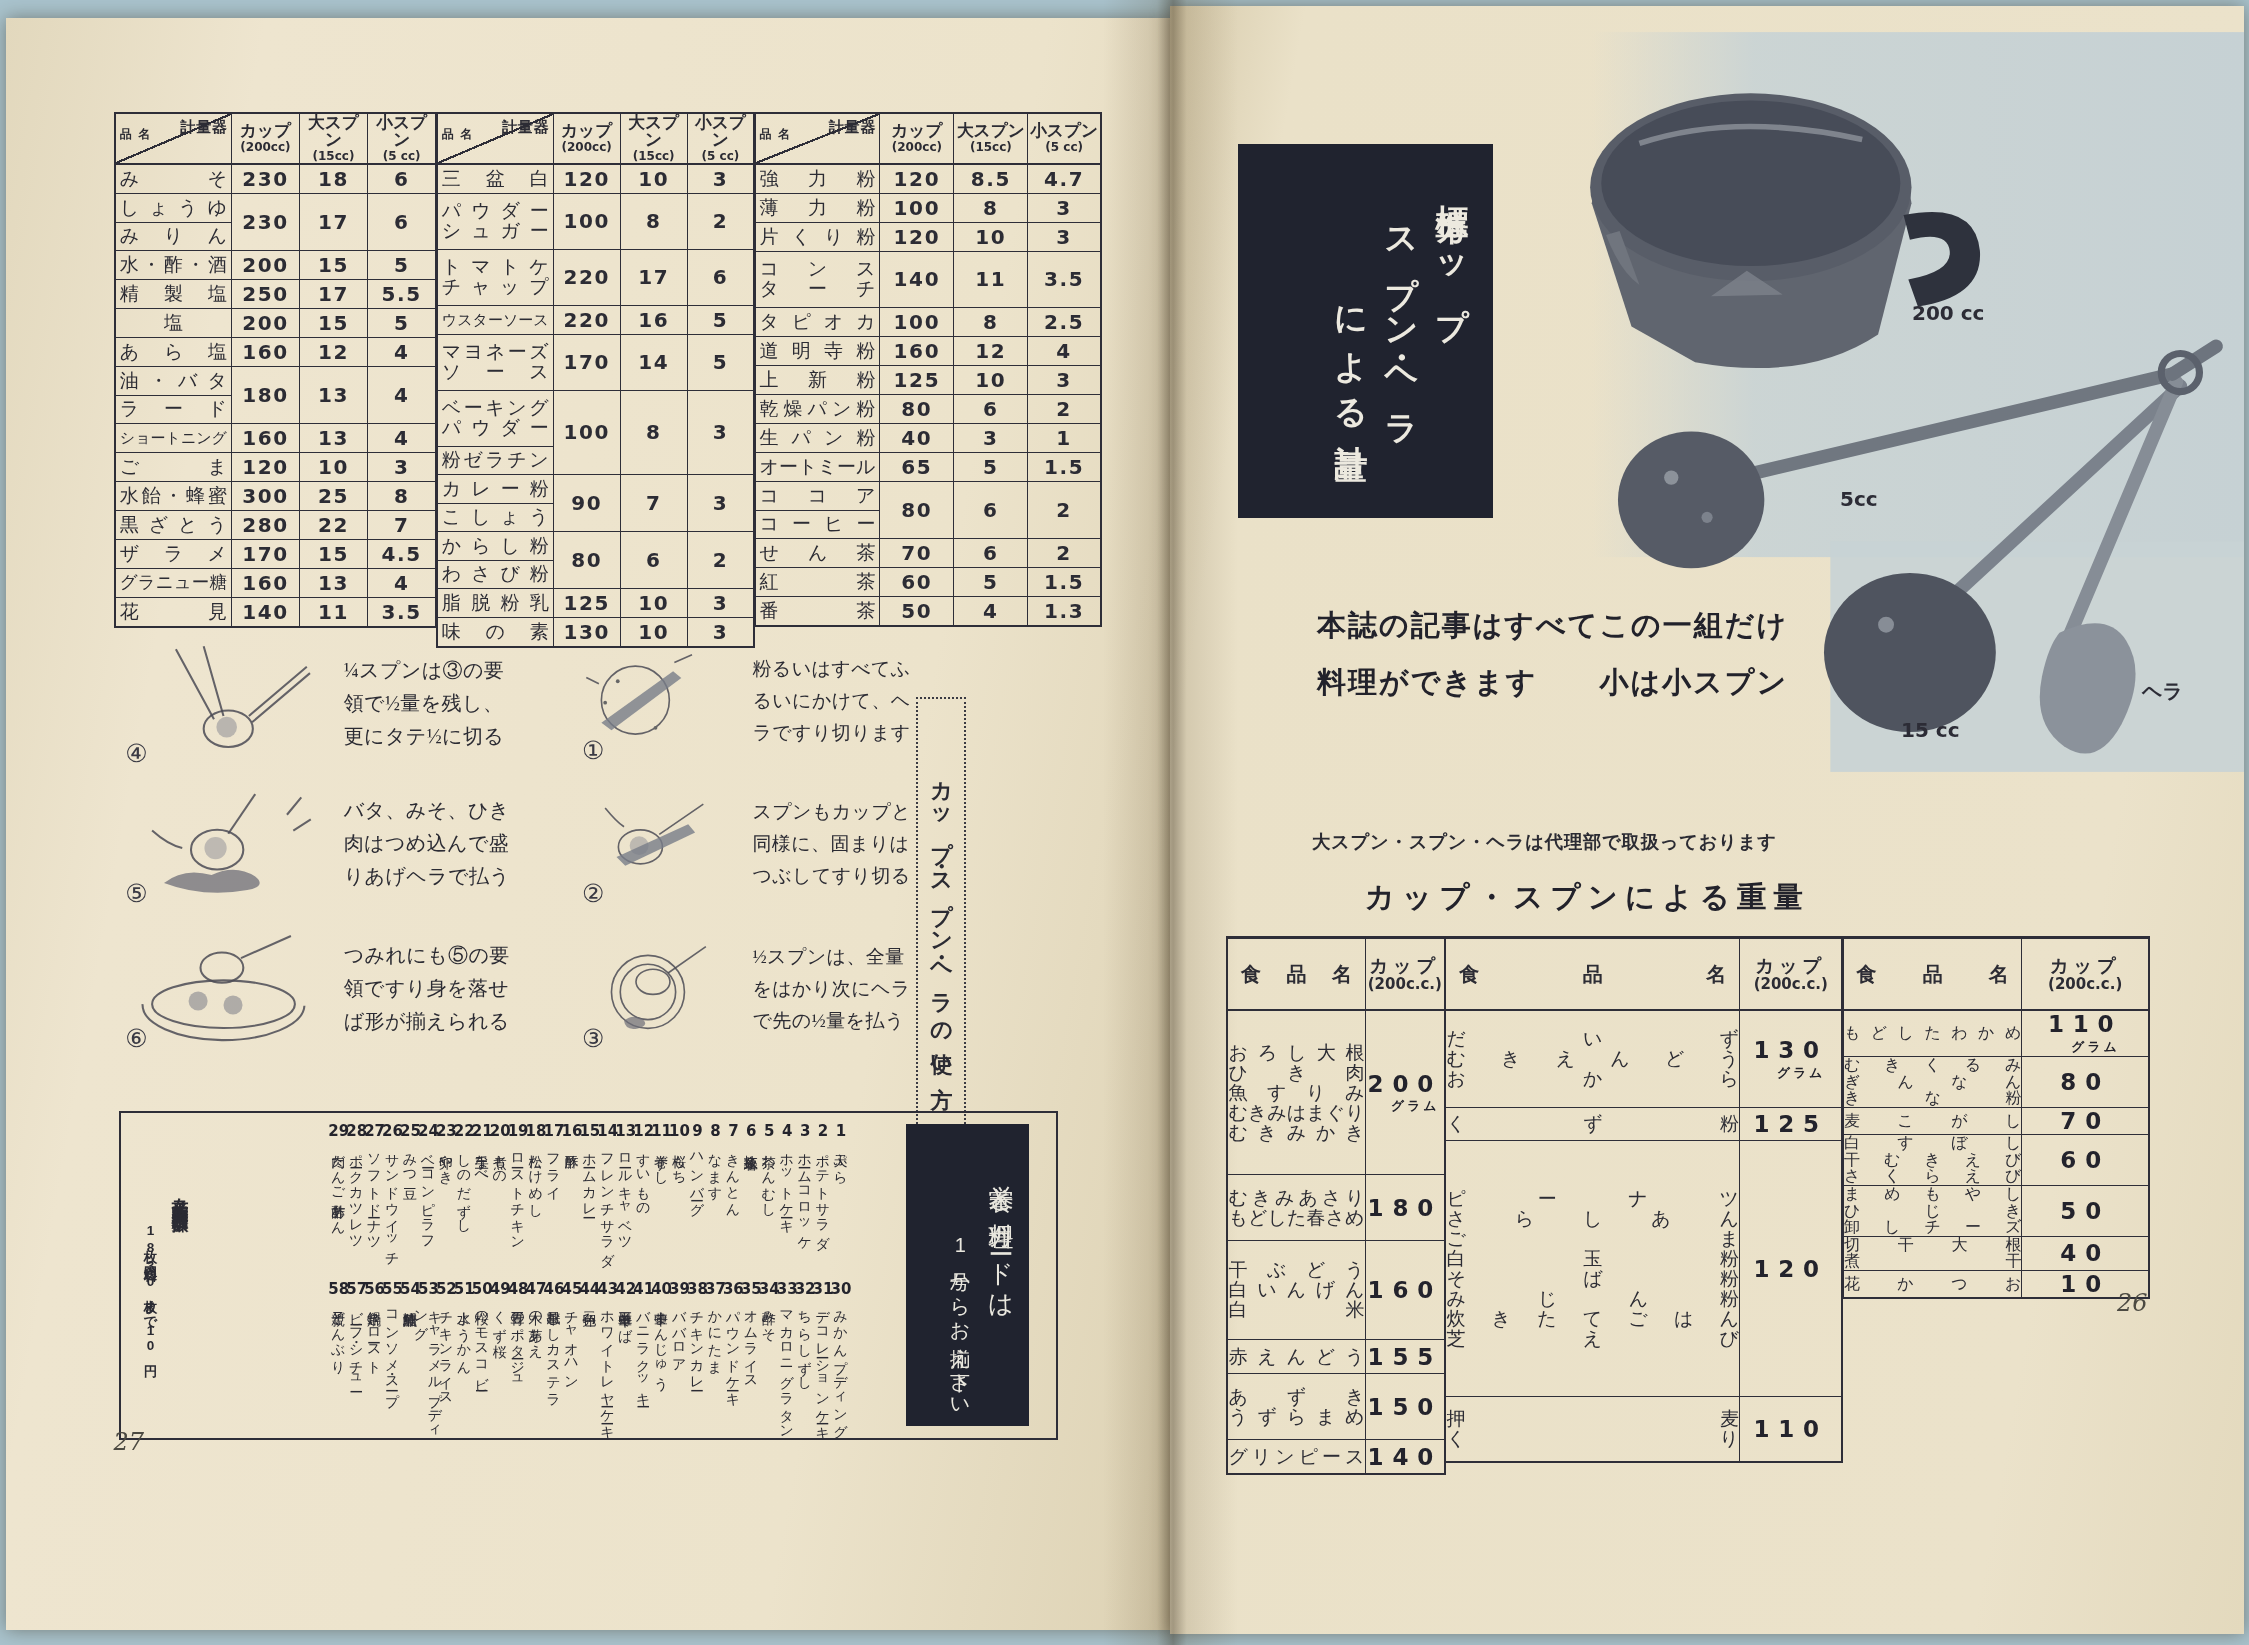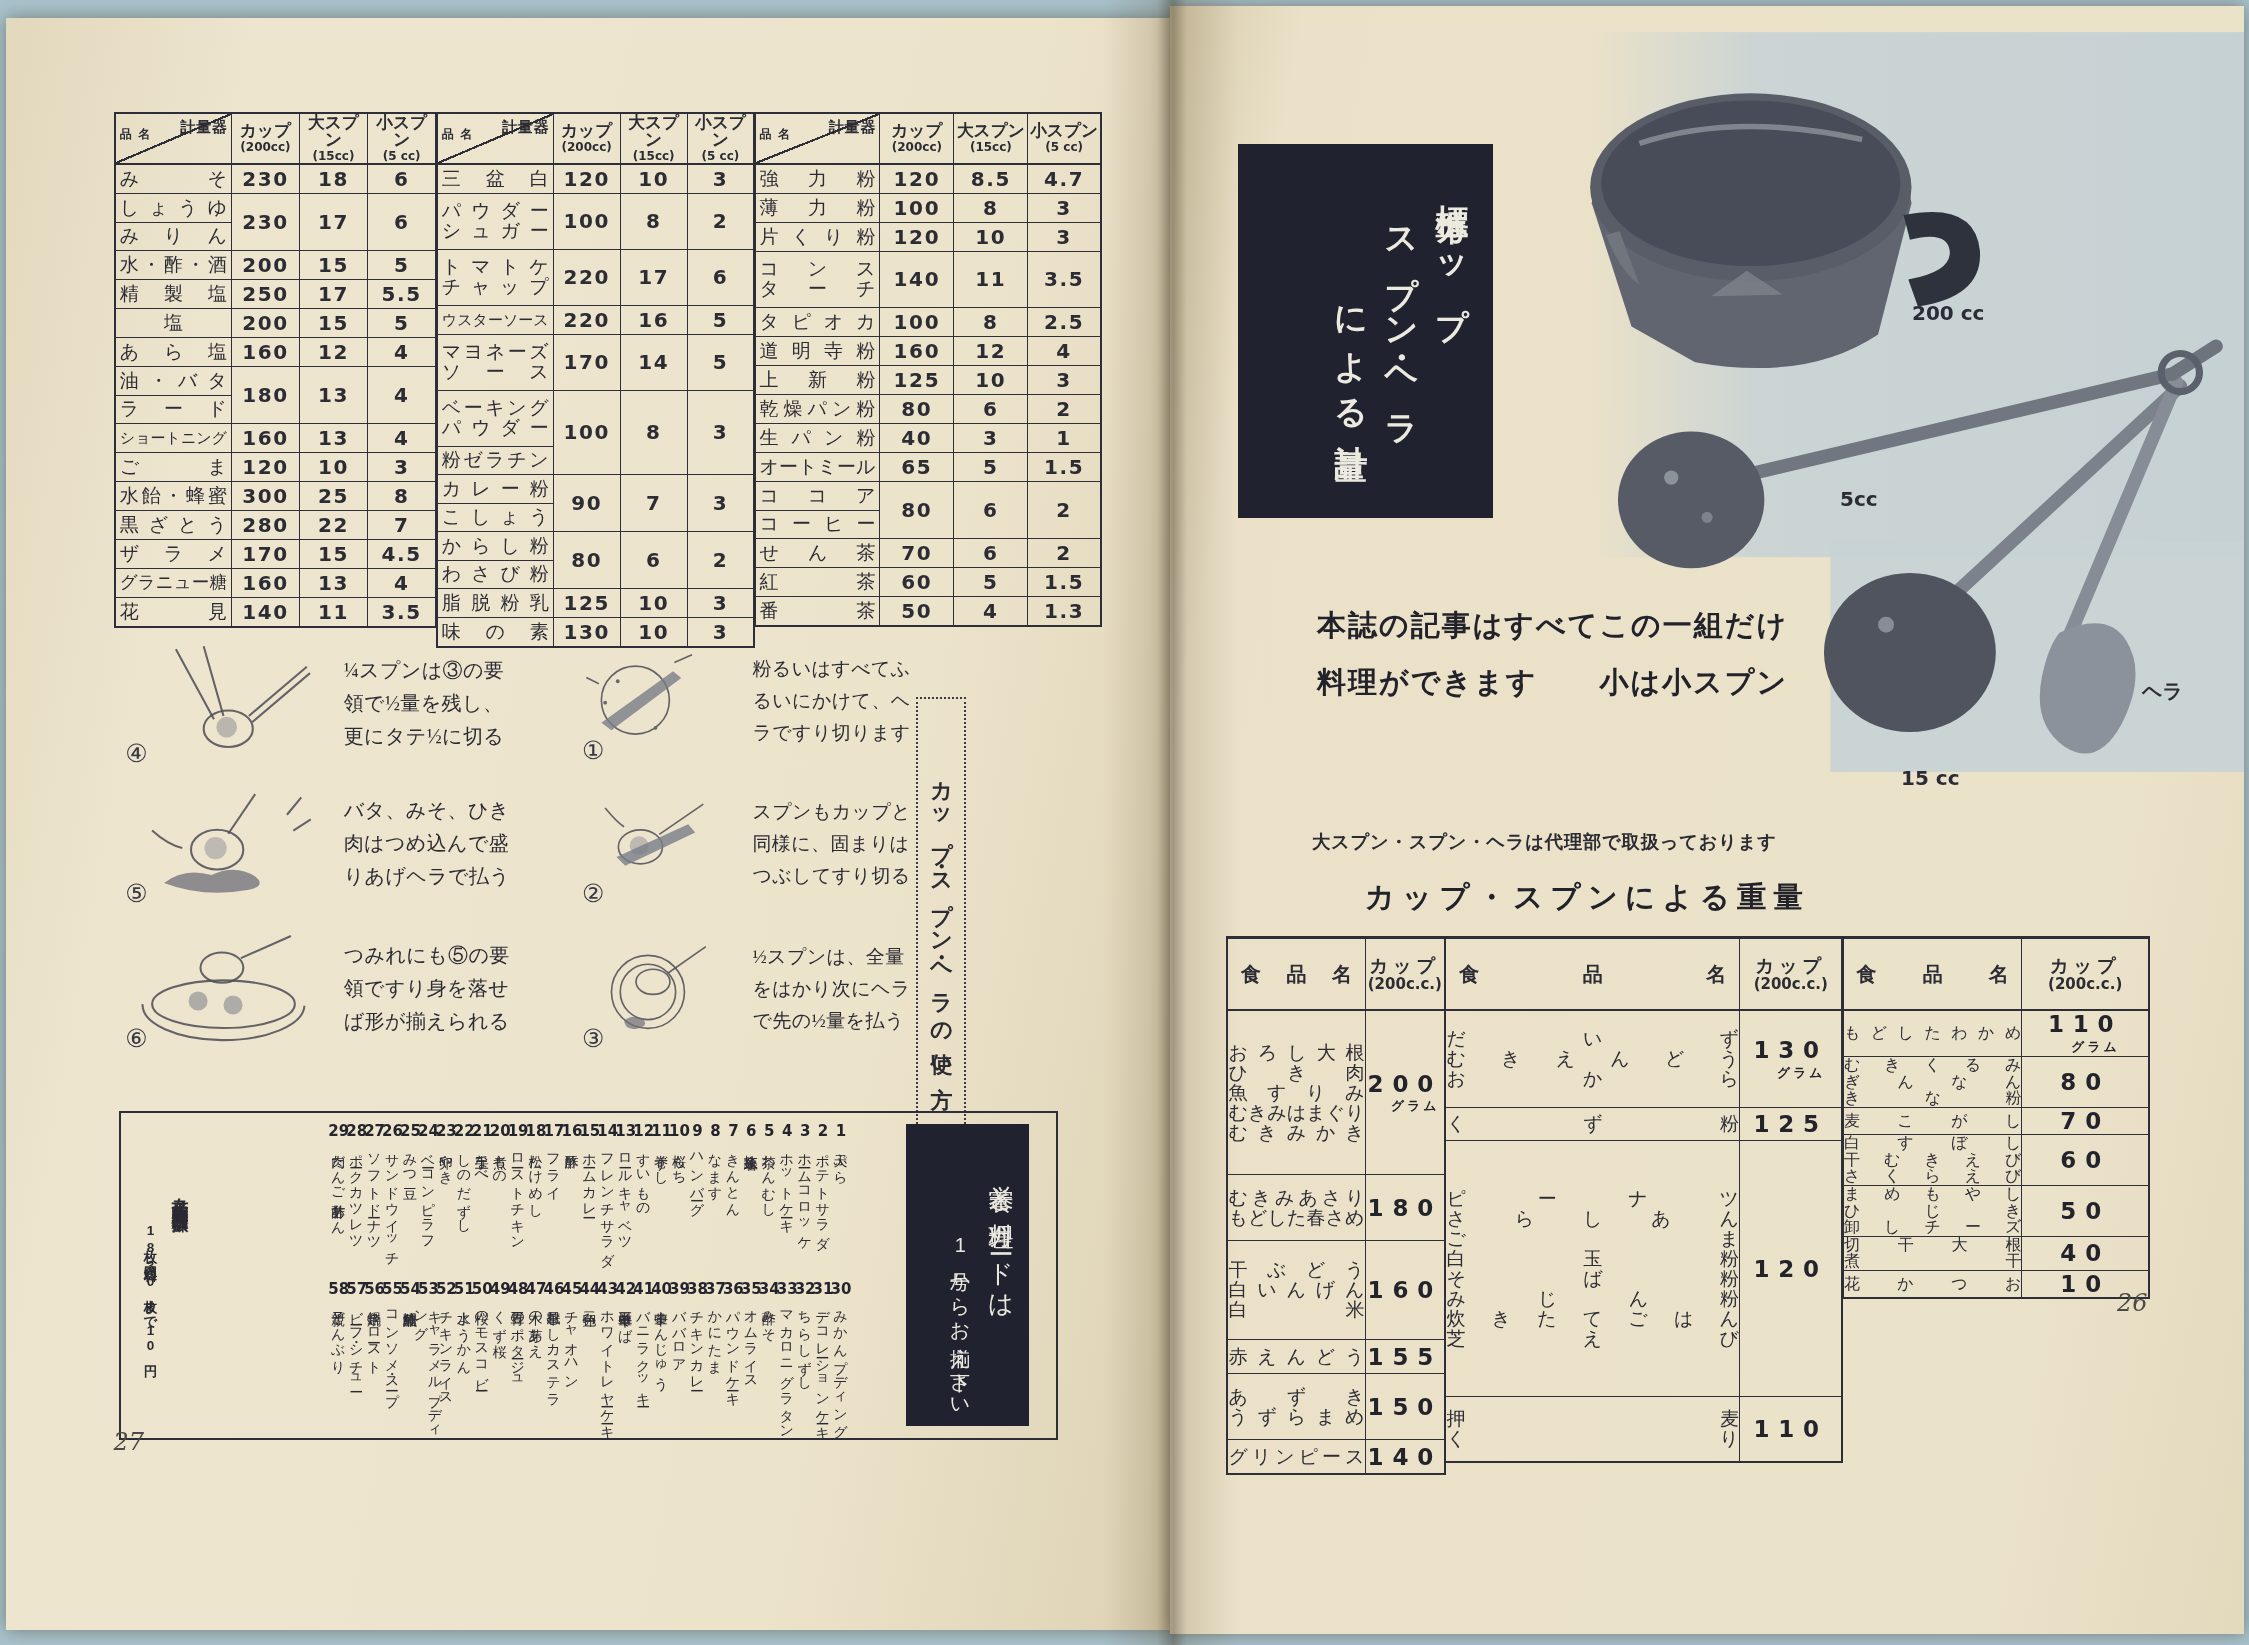--- a/index.html
+++ b/index.html
@@ -68,21 +68,21 @@
   .tcol{font-size:33px;font-weight:600;letter-spacing:7.2px;line-height:1;margin-left:17.5px;}
   .t0{margin-top:12.7px;}
   .t1{margin-top:41px;}
   .t2{margin-top:119px;}
 
   #photo{position:absolute;left:374px;top:25.5px;width:700px;height:740px;pointer-events:none;}
   #photo svg{position:absolute;left:0;top:0;}
   .plabel{position:absolute;font-family:"DejaVu Sans",sans-serif;font-weight:700;font-size:20px;color:#2c2c36;}
   #lab-cup{left:368px;top:269px;}
   #lab-small{left:296px;top:455px;}
-  #lab-large{left:357px;top:686px;margin-top:48px;}
+  #lab-large{left:357px;top:686px;}
   #lab-hera{left:598px;top:646px;font-family:"Liberation Sans",sans-serif;}
 
   #intro{position:absolute;left:147px;top:591px;width:533px;}
   .iline{font-size:29px;font-weight:700;line-height:57px;letter-spacing:2px;color:#22222b;}
   #inote{position:absolute;left:142px;top:823px;font-size:18.3px;font-weight:600;letter-spacing:0.8px;color:#2b2b33;}
 
   #wtitle{position:absolute;left:139px;top:872px;width:557px;text-align:center;
     font-size:29.4px;font-weight:700;letter-spacing:7.2px;color:#22222b;}
 
   #wtable{position:absolute;left:58px;top:930px;display:flex;align-items:flex-start;}

